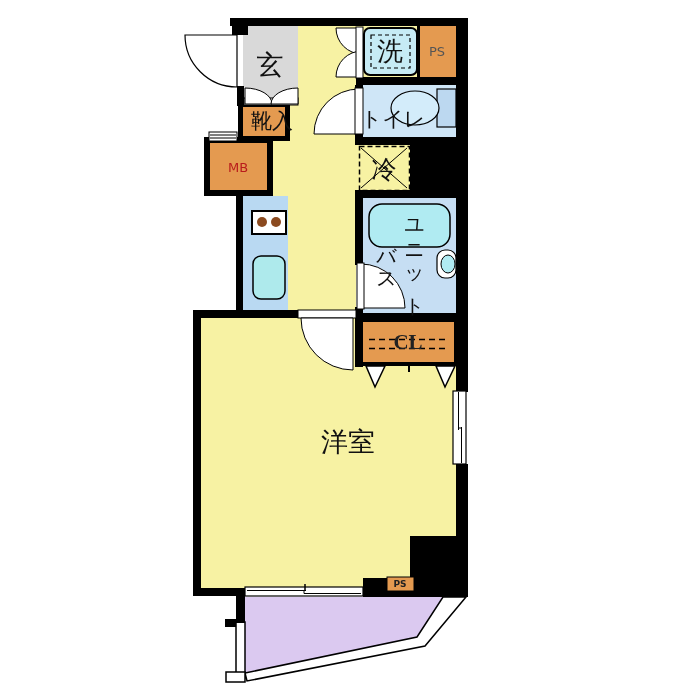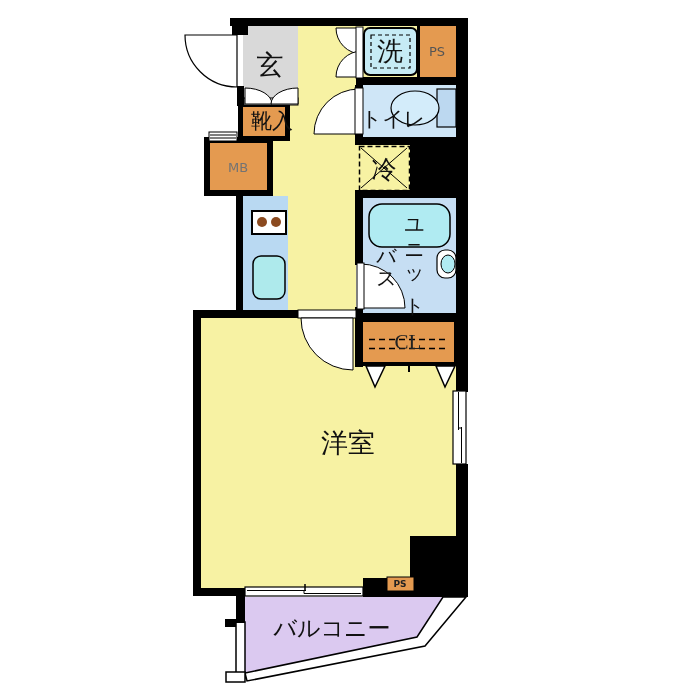--- a/index.html
+++ b/index.html
@@ -3,32 +3,32 @@
 <meta charset="utf-8">
 <style>
   html,body{margin:0;padding:0;background:#fff;}
   .plan{position:relative;width:700px;height:700px;background:#fff;overflow:hidden;
         font-family:"DejaVu Sans",sans-serif;}
   .plan svg{position:absolute;left:0;top:0;}
   .lbl{position:absolute;transform:translate(-50%,-50%);white-space:nowrap;color:#111;
        font-family:"DejaVu Sans",sans-serif;line-height:1;}
   .lbl-genkan{left:270px;top:64px;font-size:27px;}
   .lbl-shoe{left:272px;top:121px;font-size:21px;}
-  .lbl-mb{left:238px;top:167px;font-size:13px;color:#737373;}
+  .lbl-mb{left:238px;top:167px;font-size:13px;color:#b91c1c;}
   .lbl-ps{left:437px;top:51px;font-size:13px;color:#555;}
   .lbl-washer{left:390px;top:51px;font-size:26px;}
   .lbl-toilet{left:393px;top:119px;font-size:21px;}
   .lbl-fridge{left:384px;top:169px;font-size:25px;}
   .lbl-bathcol1,.lbl-bathcol2{transform:none;writing-mode:vertical-rl;text-orientation:upright;
        letter-spacing:3px;font-size:20px;}
   .lbl-bathcol1{left:405px;top:206px;height:102px;}
   .lbl-bathcol2{left:377px;top:234px;height:52px;}
-  .lbl-cl{left:408px;top:342px;font-size:21px;font-weight:normal;color:#222;
+  .lbl-cl{left:408px;top:342px;font-size:21px;font-weight:bold;color:#222;
        font-family:"Liberation Serif",serif;}
-  .lbl-room{left:348px;top:442px;font-size:27px;}
+  .lbl-room{left:348px;top:442px;font-size:27px;font-family:Liberation Serif, serif;}
   .lbl-balcony{left:332px;top:628px;font-size:23px;}
   .lbl-ps-small{left:400px;top:584px;font-size:9px;color:#222;font-weight:bold;}
 </style>
 </head>
 <body>
 
 <div class="plan">
 <svg width="700" height="700" viewBox="0 0 700 700">
 
   <rect x="243" y="26" width="113" height="292" fill="#f7f2a3"></rect>
@@ -137,15 +137,14 @@
   <div class="lbl lbl-shoe">靴入</div>
   <div class="lbl lbl-mb">MB</div>
   <div class="lbl lbl-ps">PS</div>
   <div class="lbl lbl-washer">洗</div>
   <div class="lbl lbl-toilet">トイレ</div>
   <div class="lbl lbl-fridge">冷</div>
   <div class="lbl lbl-bathcol1">ユニット</div>
   <div class="lbl lbl-bathcol2">バス</div>
   <div class="lbl lbl-cl">CL</div>
   <div class="lbl lbl-room">洋室</div>
-  <div class="lbl lbl-balcony">バルコニー</div>
   <div class="lbl lbl-ps-small">PS</div>
 </div>
 
 </body></html>

